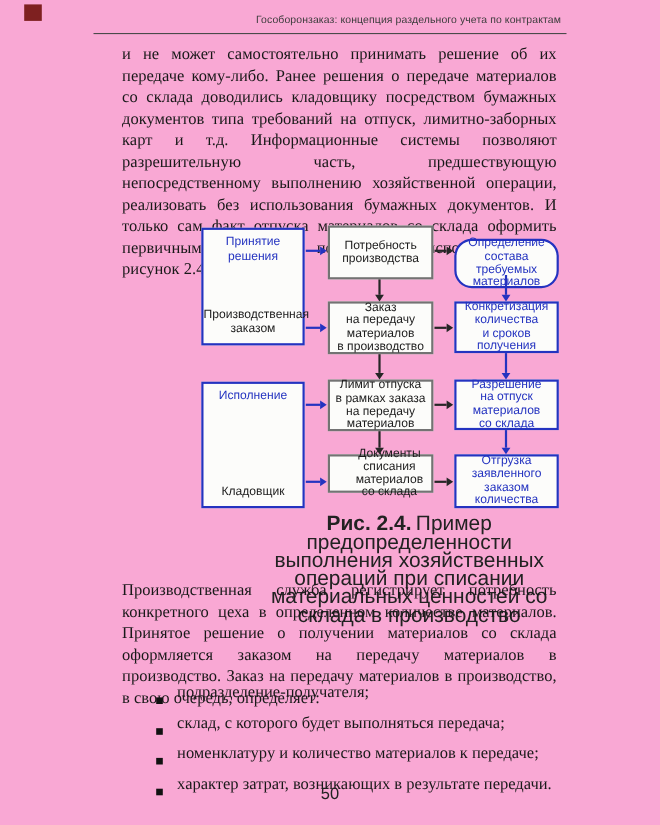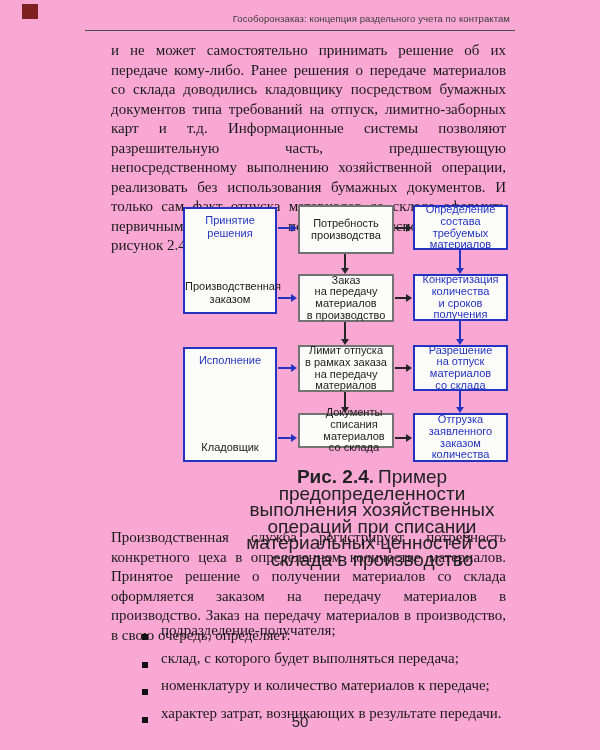--- a/index.html
+++ b/index.html
@@ -43,21 +43,21 @@
   .phase{color:#2433c0;padding-top:5px;white-space:pre-line;}
   .role{color:#1c1c1c;padding-bottom:7px;white-space:pre-line;}
   .cell{
     display:flex;align-items:center;justify-content:center;text-align:center;
     font-size:11px;line-height:11.6px;white-space:pre-line;
   }
   .proc{left:115px;width:96px;border:2px solid #737373;color:#1c1c1c;}
   .res{left:230px;width:95px;border:2px solid #2433c0;color:#2433c0;}
   .p1{top:1px;height:49px;}  .p2{top:70px;height:48px;}
   .p3{top:141px;height:47px;}.p4{top:209px;height:35px;padding-left:16px;}
-  .r1{top:1px;height:45px;}  .r2{top:70px;height:47px;}
+  .r1{top:13px;height:45px;border-radius:16px;}  .r2{top:70px;height:47px;}
   .r3{top:141px;height:46px;}.r4{top:209px;height:49px;}
 
   .harrow{position:absolute;height:2px;background:currentColor;}
   .harrow::after{
     content:'';position:absolute;right:-6px;top:-3px;width:0;height:0;
     border-top:4px solid transparent;border-bottom:4px solid transparent;
     border-left:6px solid currentColor;
   }
   .varrow{position:absolute;width:2px;background:currentColor;}
   .varrow::after{

